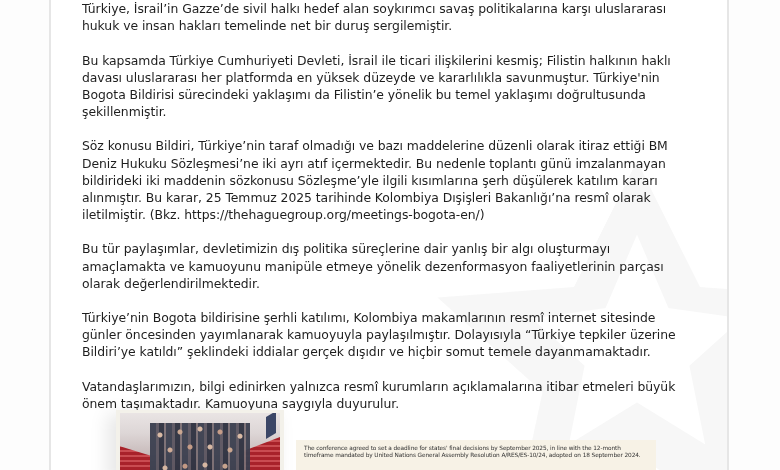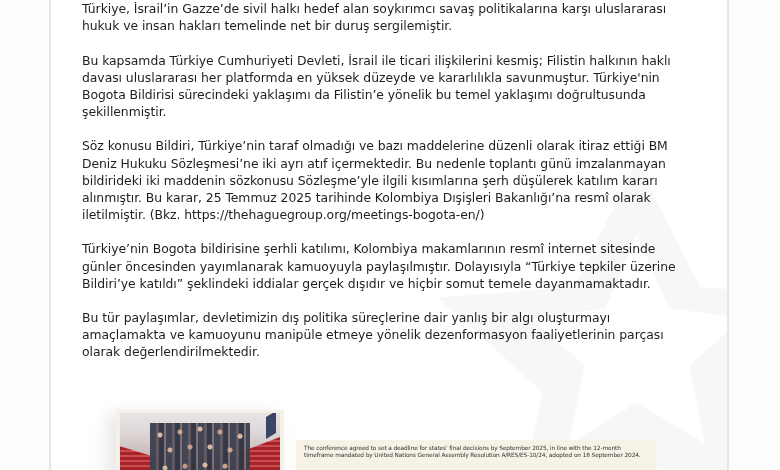--- a/index.html
+++ b/index.html
@@ -159,26 +159,28 @@
 hukuk ve insan hakları temelinde net bir duruş sergilemiştir.</p>
     <p class="para">Bu kapsamda Türkiye Cumhuriyeti Devleti, İsrail ile ticari ilişkilerini kesmiş; Filistin halkının haklı
 davası uluslararası her platformda en yüksek düzeyde ve kararlılıkla savunmuştur. Türkiye'nin
 Bogota Bildirisi sürecindeki yaklaşımı da Filistin’e yönelik bu temel yaklaşımı doğrultusunda
 şekillenmiştir.</p>
     <p class="para">Söz konusu Bildiri, Türkiye’nin taraf olmadığı ve bazı maddelerine düzenli olarak itiraz ettiği BM
 Deniz Hukuku Sözleşmesi’ne iki ayrı atıf içermektedir. Bu nedenle toplantı günü imzalanmayan
 bildirideki iki maddenin sözkonusu Sözleşme’yle ilgili kısımlarına şerh düşülerek katılım kararı
 alınmıştır. Bu karar, 25 Temmuz 2025 tarihinde Kolombiya Dışişleri Bakanlığı’na resmî olarak
 iletilmiştir. (Bkz. https://thehaguegroup.org/meetings-bogota-en/)</p>
+    <p class="para">Bu tür paylaşımlar, devletimizin dış politika süreçlerine dair yanlış bir algı oluşturmayı
+amaçlamakta ve kamuoyunu manipüle etmeye yönelik dezenformasyon faaliyetlerinin parçası
+olarak değerlendirilmektedir.</p>
     <p class="para">Türkiye’nin Bogota bildirisine şerhli katılımı, Kolombiya makamlarının resmî internet sitesinde
 günler öncesinden yayımlanarak kamuoyuyla paylaşılmıştır. Dolayısıyla “Türkiye tepkiler üzerine
 Bildiri’ye katıldı” şeklindeki iddialar gerçek dışıdır ve hiçbir somut temele dayanmamaktadır.</p>
-    <p class="para">Bu tür paylaşımlar, devletimizin dış politika süreçlerine dair yanlış bir algı oluşturmayı
-amaçlamakta ve kamuoyunu manipüle etmeye yönelik dezenformasyon faaliyetlerinin parçası
-olarak değerlendirilmektedir.</p>
+    <p class="para">Vatandaşlarımızın, bilgi edinirken yalnızca resmî kurumların açıklamalarına itibar etmeleri büyük
+önem taşımaktadır. Kamuoyuna saygıyla duyurulur.</p>
   </div>
 
   <div class="inset">
     <div class="photo-frame">
       <div class="photo">
         <div class="stairs-left"></div>
         <div class="stairs-right"></div>
         <div class="crowd"></div>
         <div class="flag"></div>
       </div>

